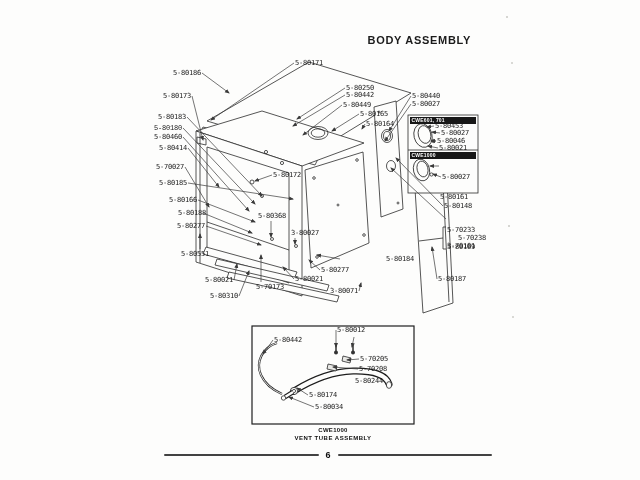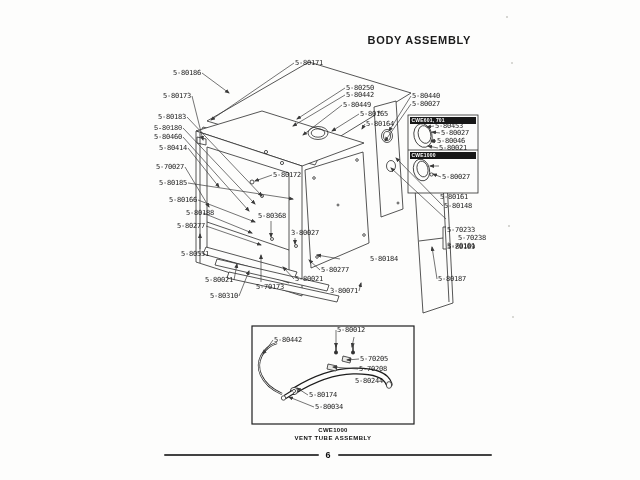--- a/index.html
+++ b/index.html
@@ -215,29 +215,29 @@
   <div id="labels-layer">
       <div class="part-label" style="left: 173px; top: 69px;">5-80186</div>
       <div class="part-label" style="left: 163px; top: 92px;">5-80173</div>
       <div class="part-label" style="left: 158px; top: 113px;">5-80183</div>
       <div class="part-label" style="left: 154px; top: 124px; font-family: Liberation Mono, monospace;">5-80180</div>
       <div class="part-label" style="left: 154px; top: 133px;">5-80460</div>
       <div class="part-label" style="left: 159px; top: 144px;">5-80414</div>
       <div class="part-label" style="left: 156px; top: 163px;">5-70027</div>
       <div class="part-label" style="left: 159px; top: 179px;">5-80185</div>
       <div class="part-label" style="left: 169px; top: 196px;">5-80166</div>
-      <div class="part-label" style="left: 186px; top: 209px;">5-80188</div>
+      <div class="part-label" style="left: 178px; top: 209px;">5-80188</div>
       <div class="part-label" style="left: 177px; top: 222px;">5-80277</div>
       <div class="part-label" style="left: 181px; top: 250px;">5-80551</div>
       <div class="part-label" style="left: 205px; top: 276px;">5-80021</div>
       <div class="part-label" style="left: 210px; top: 292px;">5-80310</div>
       <div class="part-label" style="left: 256px; top: 283px;">5-70173</div>
       <div class="part-label" style="left: 295px; top: 275px;">5-80021</div>
       <div class="part-label" style="left: 321px; top: 266px;">5-80277</div>
-      <div class="part-label" style="left: 322px; top: 255px; padding-left: 48px;">5-80184</div>
+      <div class="part-label" style="left: 338px; top: 255px; padding-left: 48px;">5-80184</div>
       <div class="part-label" style="left: 330px; top: 287px;">3-80071</div>
       <div class="part-label" style="left: 291px; top: 229px;">3-80027</div>
       <div class="part-label" style="left: 258px; top: 212px;">5-80368</div>
       <div class="part-label" style="left: 273px; top: 171px;">5-80172</div>
       <div class="part-label" style="left: 295px; top: 59px;">5-80171</div>
       <div class="part-label" style="left: 346px; top: 84px;">5-80250</div>
       <div class="part-label" style="left: 346px; top: 91px;">5-80442</div>
       <div class="part-label" style="left: 343px; top: 101px;">5-80449</div>
       <div class="part-label" style="left: 360px; top: 110px;">5-80165</div>
       <div class="part-label" style="left: 366px; top: 120px;">5-80164</div>

